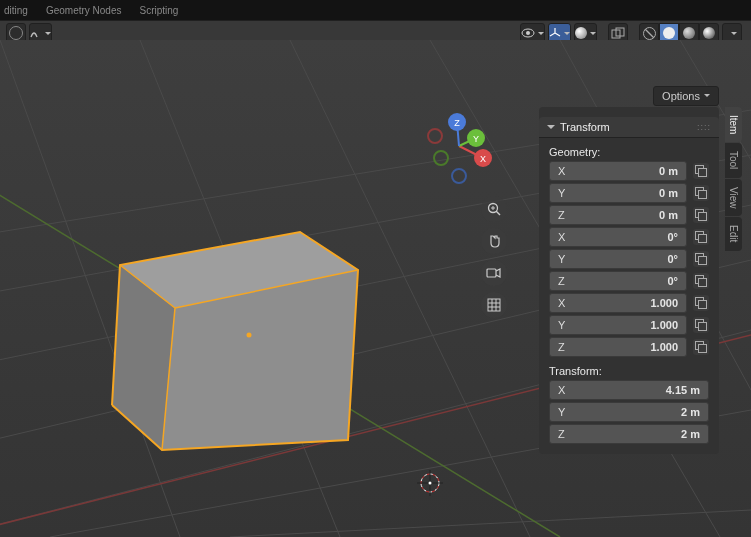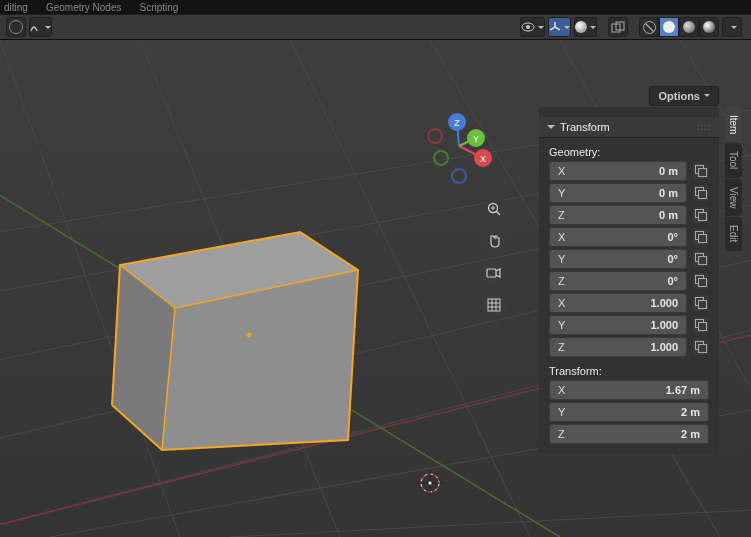--- a/index.html
+++ b/index.html
@@ -1,28 +1,28 @@
 <!DOCTYPE html>
 <html><head>
 <meta charset="utf-8">
 <style>
   html,body{margin:0;padding:0;width:751px;height:537px;background:#2b2b2b;font-family:sans-serif;font-size:11px;color:#ccc;overflow:hidden;}
-  .topbar{height:14px;background:#131313;display:flex;align-items:center;padding-left:4px;}
+  .topbar{height:20px;background:#131313;display:flex;align-items:center;padding-left:4px;}
   .topbar span{color:#888;font-size:10px;margin-right:18px;}
   .toolbar{height:24px;background:#383838;border-top:1px solid #202020;border-bottom:1px solid #111;display:flex;align-items:center;padding:0 6px;position:relative;}
   .tbtn{height:18px;min-width:18px;background:#2c2c2c;border-radius:3px;margin-right:3px;display:flex;align-items:center;justify-content:center;border:1px solid #202020;}
   .tbtn.dd::after{content:"";margin-left:3px;border:3px solid transparent;border-top-color:#bbb;position:relative;top:2px;}
   .spacer{flex:1;}
   .rgroup{display:flex;margin-left:8px;gap:0;}
   .rgroup .tbtn{margin-right:0;border-radius:0;}
   .rgroup .tbtn:first-child{border-radius:3px 0 0 3px;}
   .rgroup .tbtn:last-child{border-radius:0 3px 3px 0;}
   .circle{width:12px;height:12px;border-radius:50%;}
   .viewport{position:absolute;top:40px;left:0;right:0;bottom:0;background:#3a3a3a;overflow:hidden;}
-  .options{position:absolute;top:46px;right:32px;background:#2c2c2c;color:#ccc;font-size:11px;padding:3px 8px;border-radius:3px;display:flex;align-items:center;border:1px solid #222;font-weight:bold;}
+  .options{position:absolute;top:46px;right:32px;background:#2c2c2c;color:#ccc;font-size:11px;padding:3px 8px;border-radius:3px;display:flex;align-items:center;border:1px solid #222;}
   .options::after{content:"";margin-left:4px;border:3px solid transparent;border-top-color:#bbb;position:relative;top:1px;}
   .gizmo{position:absolute;top:68px;right:254px;width:76px;height:76px;}
   .sidetools{position:absolute;top:156px;right:240px;width:30px;}
   .sidetools .st{width:26px;height:26px;background:rgba(60,60,60,.7);border-radius:13px;margin-bottom:6px;display:flex;align-items:center;justify-content:center;color:#ccc;}
   .panel{position:absolute;top:67px;right:32px;width:180px;background:#323232;border-radius:4px;padding-bottom:8px;}
   .panel-hd{display:flex;align-items:center;padding:4px 8px;font-size:11px;color:#eee;background:#3a3a3a;border-bottom:1px solid #222;border-radius:4px 4px 0 0;margin-top:10px;}
   .panel-hd::before{content:"";border:4px solid transparent;border-top-color:#bbb;margin-right:5px;position:relative;top:2px;}
   .drag{margin-left:auto;letter-spacing:1px;color:#777;font-size:9px;}
   .plabel{color:#e8e8e8;font-size:11px;margin:8px 0 3px 10px;}
   .row{display:flex;align-items:center;margin:2px 10px;}
@@ -260,21 +260,21 @@
           <span class="axis">Z</span>
           <span class="val">1.000</span>
         </div>
         <div class="copy"></div>
       </div>
 
     <div class="plabel">Transform:</div>
     <div class="row">
         <div class="numfield">
           <span class="axis">X</span>
-          <span class="val">1.67 m</span>
+          <span class="val">4.15 m</span>
         </div>
       </div>
     <div class="row">
         <div class="numfield">
           <span class="axis">Y</span>
           <span class="val">2 m</span>
         </div>
       </div>
     <div class="row">
         <div class="numfield">

